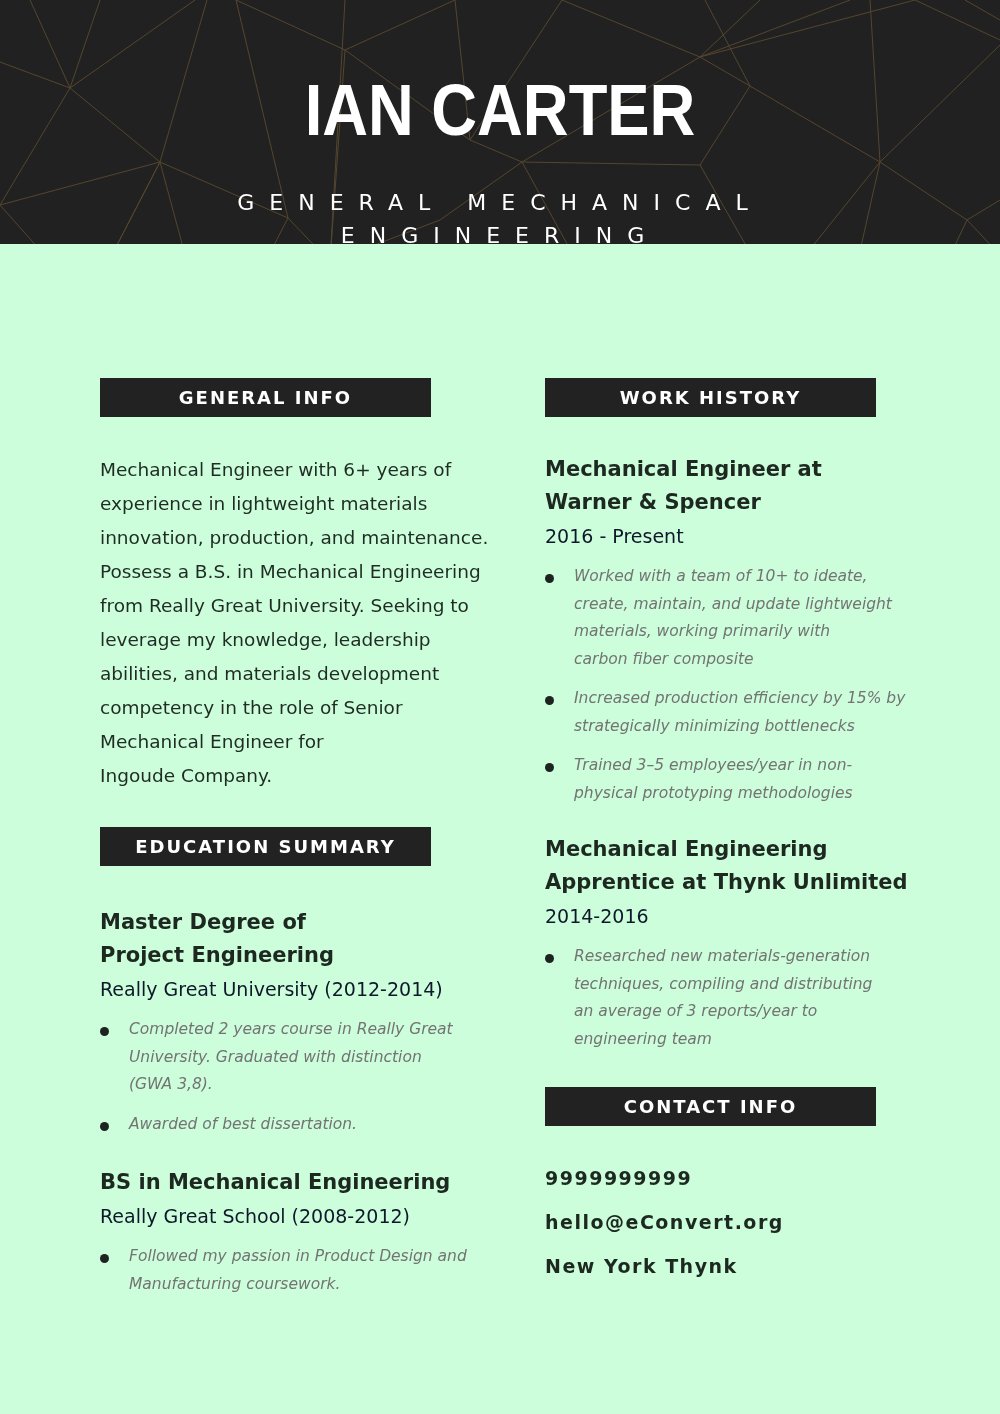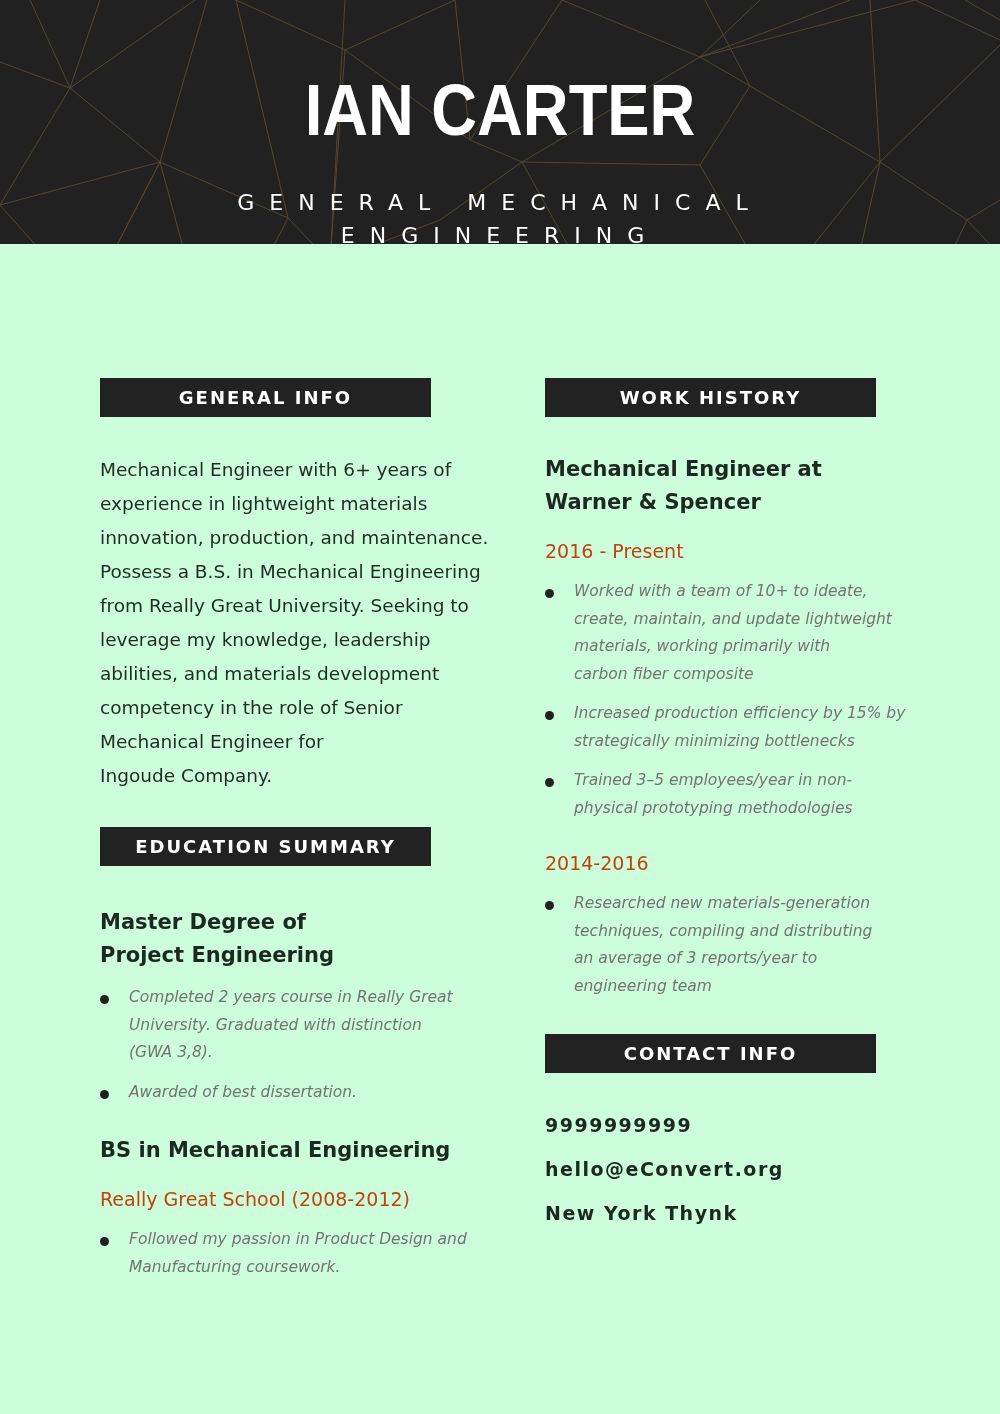--- a/index.html
+++ b/index.html
@@ -62,22 +62,22 @@
     .entry-title {
       font-weight: bold;
       font-size: 21px;
       line-height: 33px;
       color: #1d2820;
       white-space: pre-line;
     }
     .entry-sub {
       font-size: 19px;
       line-height: 30px;
-      color: #c2410c;
-      margin-top: 17px;
+      color: #0f172a;
+      margin-top: 2px;
     }
     ul.bullets { list-style: none; margin-top: 12px; }
     ul.bullets li {
       position: relative;
       padding-left: 29px;
       font-style: italic;
       font-size: 15.5px;
       line-height: 27.5px;
       color: #737373;
       margin-bottom: 12px;
@@ -163,20 +163,21 @@
 abilities, and materials development
 competency in the role of Senior
 Mechanical Engineer for
 Ingoude Company.</div>
 
   <div class="section-header" style="margin-top:34px;">EDUCATION SUMMARY</div>
 
   <div style="margin-top:40px;">
     <div class="entry-title">Master Degree of
 Project Engineering</div>
+    <div class="entry-sub">Really Great University (2012-2014)</div>
     <ul class="bullets">
       <li><span class="dot"></span><span>Completed 2 years course in Really Great
 University. Graduated with distinction
 (GWA 3,8).</span></li>
       <li><span class="dot"></span><span>Awarded of best dissertation.</span></li>
     </ul>
   </div>
 
   <div style="margin-top:28px;">
     <div class="entry-title">BS in Mechanical Engineering</div>
@@ -201,20 +202,22 @@
 materials, working primarily with
 carbon fiber composite</span></li>
       <li><span class="dot"></span><span>Increased production efficiency by 15% by
 strategically minimizing bottlenecks</span></li>
       <li><span class="dot"></span><span>Trained 3–5 employees/year in non-
 physical prototyping methodologies</span></li>
     </ul>
   </div>
 
   <div style="margin-top:26px;">
+    <div class="entry-title">Mechanical Engineering
+Apprentice at Thynk Unlimited</div>
     <div class="entry-sub">2014-2016</div>
     <ul class="bullets">
       <li><span class="dot"></span><span>Researched new materials-generation
 techniques, compiling and distributing
 an average of 3 reports/year to
 engineering team</span></li>
     </ul>
   </div>
 
   <div class="section-header" style="margin-top:34px;text-align:right;">CONTACT INFO</div>

